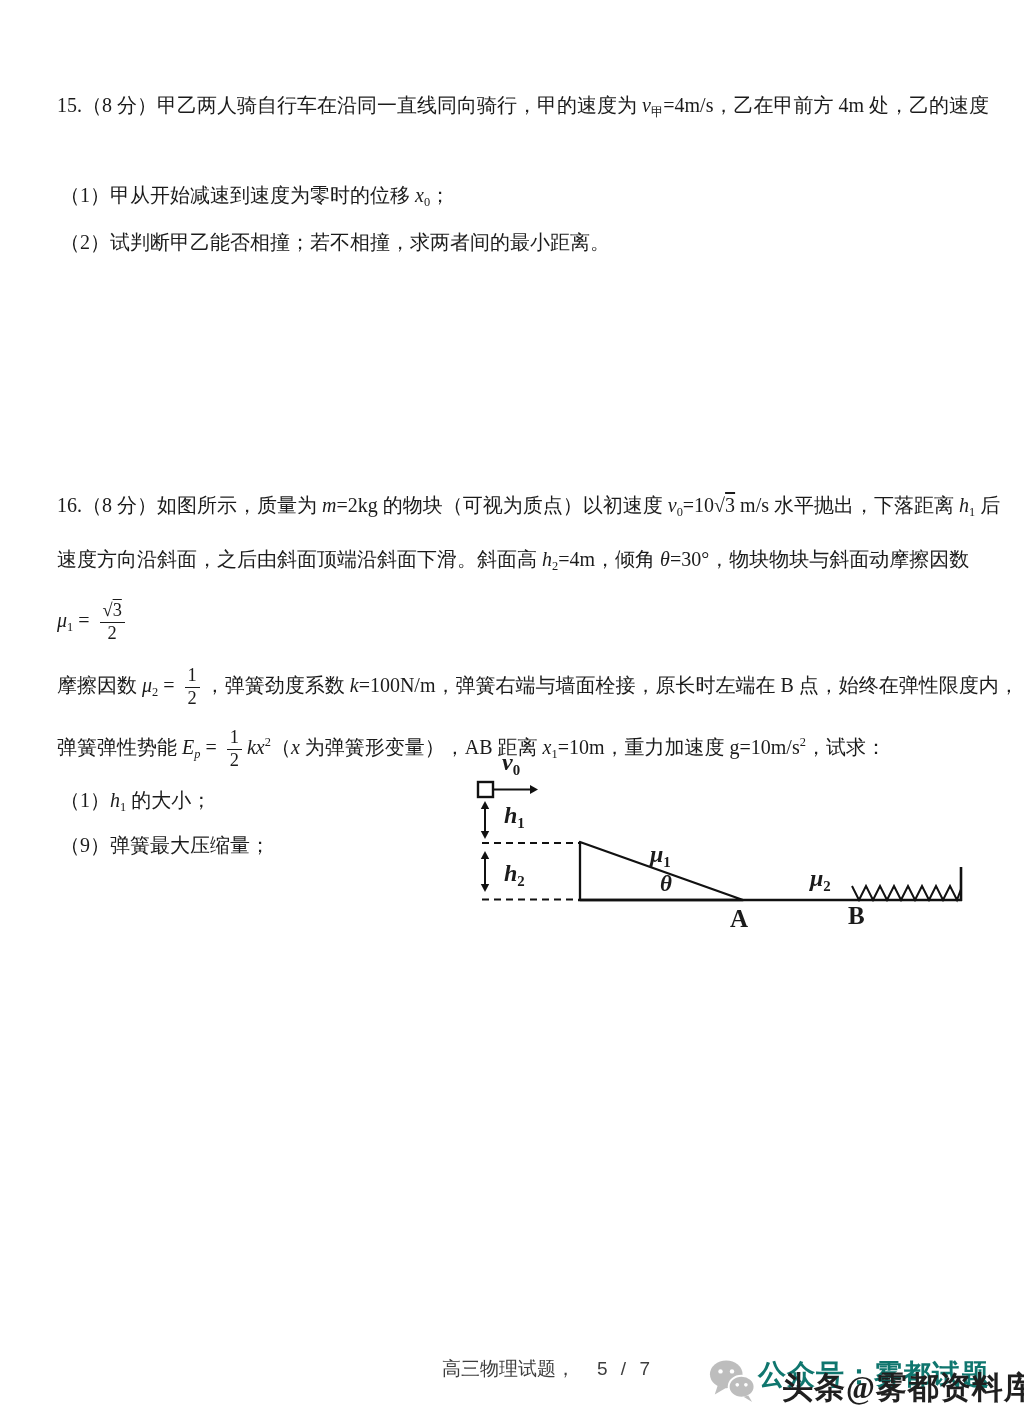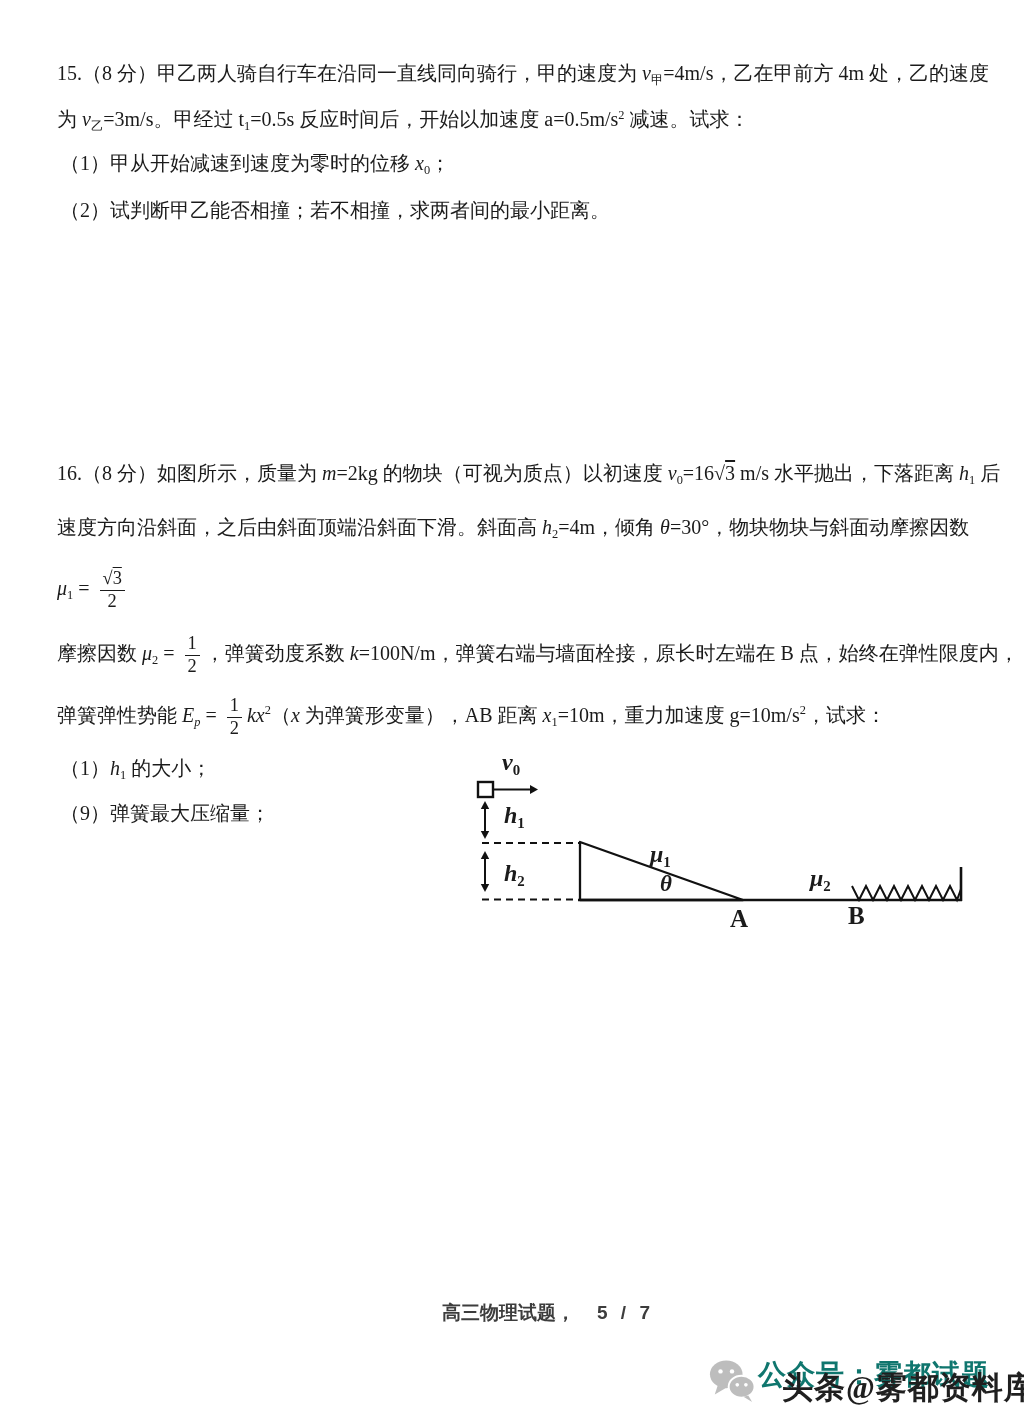--- a/index.html
+++ b/index.html
@@ -3,21 +3,21 @@
 <meta charset="utf-8">
 <style>
   html,body{margin:0;padding:0;background:#ffffff;}
   .page{
     position:relative;width:1024px;height:1417px;background:#ffffff;
     font-family:"Liberation Serif","DejaVu Serif",serif;color:#1b1b1b;
     overflow:hidden;
   }
   .tline{
     position:absolute;left:57px;white-space:nowrap;
-    font-size:20px;line-height:30px;
+    font-size:20px;line-height:30px;margin-top:32px;
   }
   .it{font-style:italic;}
   .bd{font-weight:bold;}
   sub{font-size:0.62em;vertical-align:-0.32em;line-height:0;}
   sup{font-size:0.62em;vertical-align:0.6em;line-height:0;}
   .frac{
     display:inline-flex;flex-direction:column;align-items:center;
     vertical-align:middle;margin:0 5px;font-size:0.92em;line-height:1.18;
     text-align:center;
   }
@@ -26,46 +26,45 @@
   .radbar{text-decoration:overline;}
   .figure{position:absolute;left:460px;top:745px;width:545px;height:200px;}
   .figure svg{position:absolute;left:0;top:0;}
   .fig-label{
     position:absolute;font-size:24px;font-weight:bold;font-style:italic;
     white-space:nowrap;line-height:1.1;
   }
   .fig-label.upright{font-style:normal;}
   .fig-label sub{font-weight:bold;font-style:normal;}
   .footer{
-    position:absolute;left:442px;top:1300px;font-size:19px;font-weight:bold;
+    position:absolute;left:442px;top:1356px;font-size:19px;font-weight:normal;
     color:#3d3d3d;white-space:nowrap;
   }
   .footer .pg{margin-left:22px;letter-spacing:4px;font-family:"Liberation Sans","DejaVu Sans",sans-serif;}
   .watermark{position:absolute;left:700px;top:1350px;width:324px;height:67px;}
   .wm-icon{position:absolute;left:8px;top:8px;}
   .wm-gray{
     position:absolute;left:58px;top:6px;font-size:28px;font-weight:bold;
     color:#0f766e;white-space:nowrap;letter-spacing:1px;
   }
   .wm-dark{
     position:absolute;left:82px;top:17px;font-size:31px;font-weight:bold;
     color:#1f1f1f;white-space:nowrap;letter-spacing:1px;
   }
 </style>
 </head>
 <body>
 
 <div class="page">
 
   <div class="tline" style="top:58px"><span>15.（8 分）甲乙两人骑自行车在沿同一直线同向骑行，甲的速度为 </span><span class="it">v</span><sub>甲</sub><span>=4m/s，乙在甲前方 4m 处，乙的速度</span></div>
-  <div class="tline" style="top:104px"><span>为 </span><span class="it">v</span><sub>乙</sub><span>=3m/s。甲经过 t</span><sub>1</sub><span>=0.5s 反应时间后，开始以加速度 a=0.5m/s</span><sup>2</sup><span> 减速。试求：</span></div>
   <div class="tline" style="top:148px;left:60px"><span>（1）甲从开始减速到速度为零时的位移 </span><span class="it">x</span><sub>0</sub><span>；</span></div>
   <div class="tline" style="top:195px;left:60px"><span>（2）试判断甲乙能否相撞；若不相撞，求两者间的最小距离。</span></div>
 
-  <div class="tline" style="top:458px"><span>16.（8 分）如图所示，质量为 </span><span class="it">m</span><span>=2kg 的物块（可视为质点）以初速度 </span><span class="it">v</span><sub>0</sub><span>=16</span><span><span>√</span><span class="radbar">3</span></span><span> m/s 水平抛出，下落距离 </span><span class="it">h</span><sub>1</sub><span> 后</span></div>
+  <div class="tline" style="top:458px"><span>16.（8 分）如图所示，质量为 </span><span class="it">m</span><span>=2kg 的物块（可视为质点）以初速度 </span><span class="it">v</span><sub>0</sub><span>=10</span><span><span>√</span><span class="radbar">3</span></span><span> m/s 水平抛出，下落距离 </span><span class="it">h</span><sub>1</sub><span> 后</span></div>
   <div class="tline" style="top:512px"><span>速度方向沿斜面，之后由斜面顶端沿斜面下滑。斜面高 </span><span class="it">h</span><sub>2</sub><span>=4m，倾角 </span><span class="it">θ</span><span>=30°，物块物块与斜面动摩擦因数</span></div>
   <div class="tline" style="top:568px"><span class="it">μ</span><sub>1</sub><span> = </span><span class="frac">
         <span class="fn"><span>√</span><span class="radbar">3</span></span>
         <span class="fd">2</span>
       </span></div>
   <div class="tline" style="top:633px"><span>摩擦因数 </span><span class="it">μ</span><sub>2</sub><span> = </span><span class="frac">
         <span class="fn">1</span>
         <span class="fd">2</span>
       </span><span>，弹簧劲度系数 </span><span class="it">k</span><span>=100N/m，弹簧右端与墙面栓接，原长时左端在 B 点，始终在弹性限度内，</span></div>
   <div class="tline" style="top:695px"><span>弹簧弹性势能 </span><span class="it">E</span><sub class="it">p</sub><span> = </span><span class="frac">

